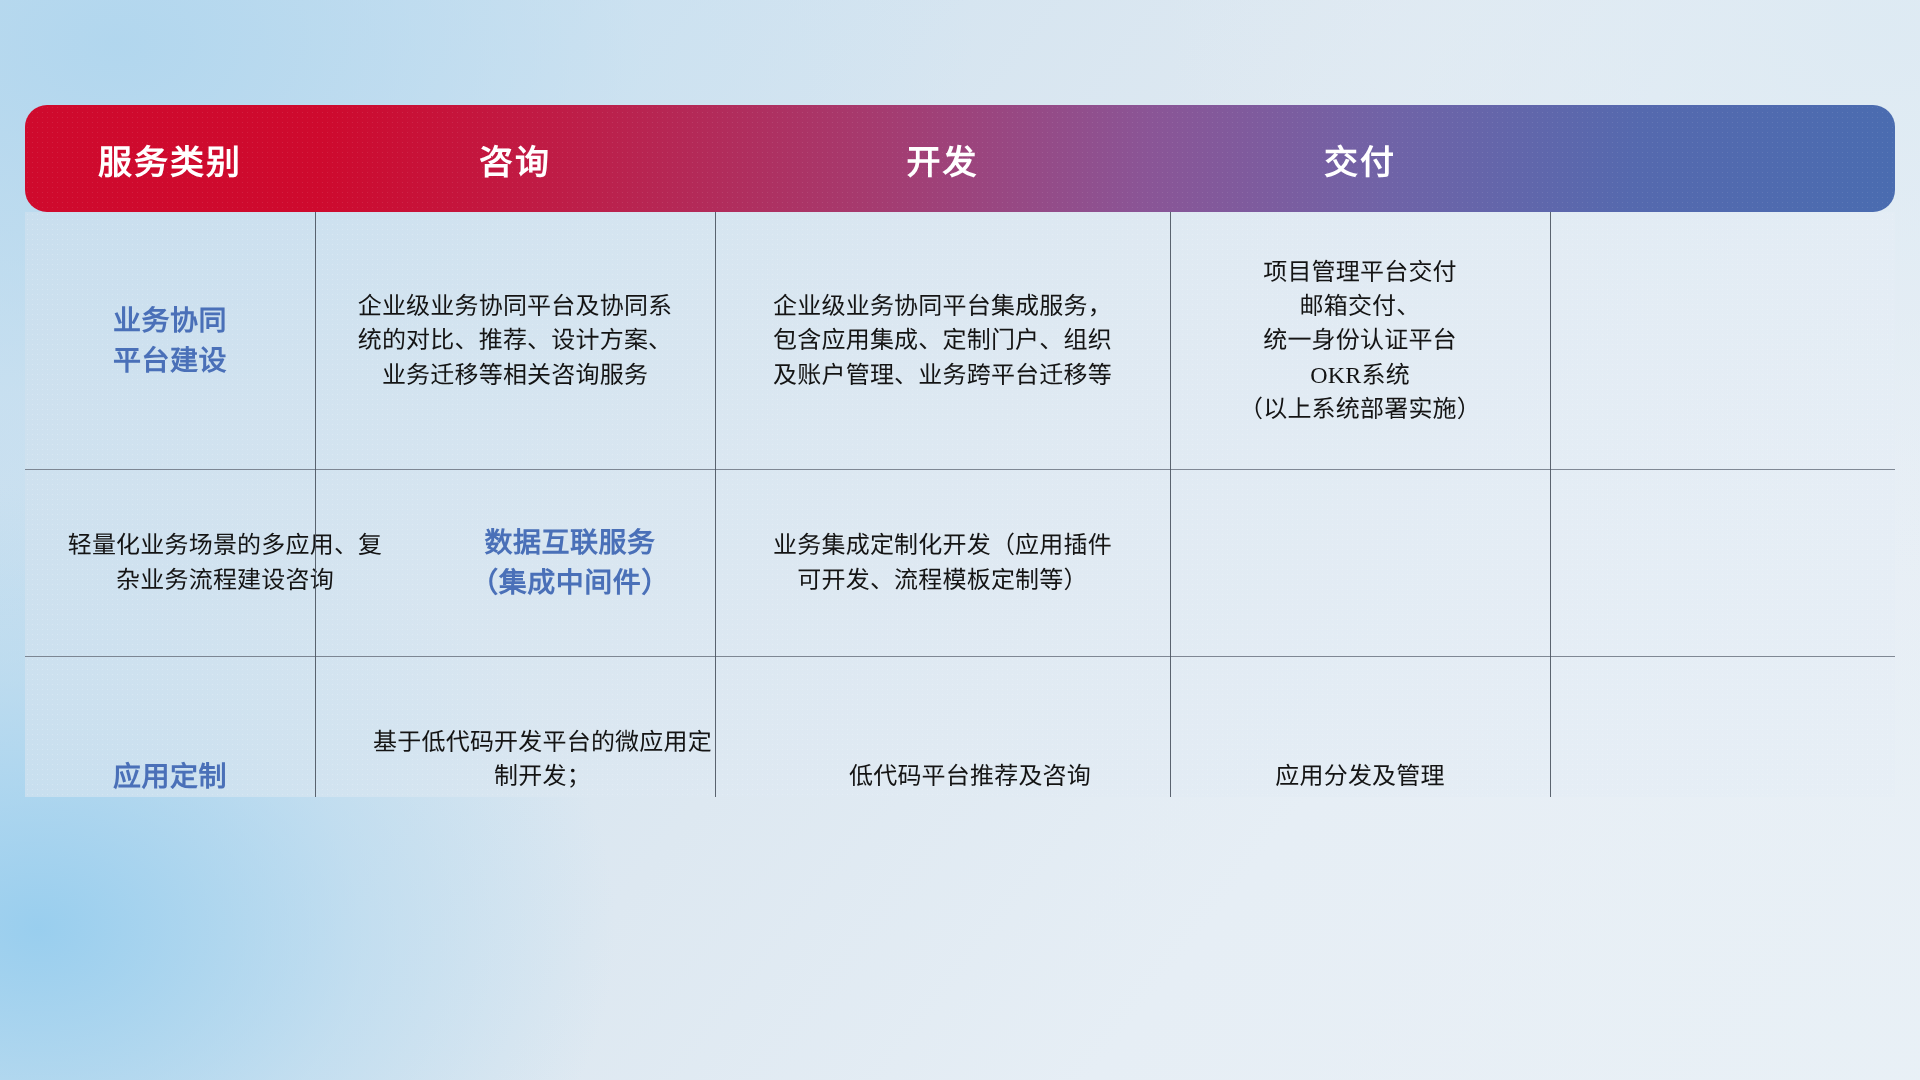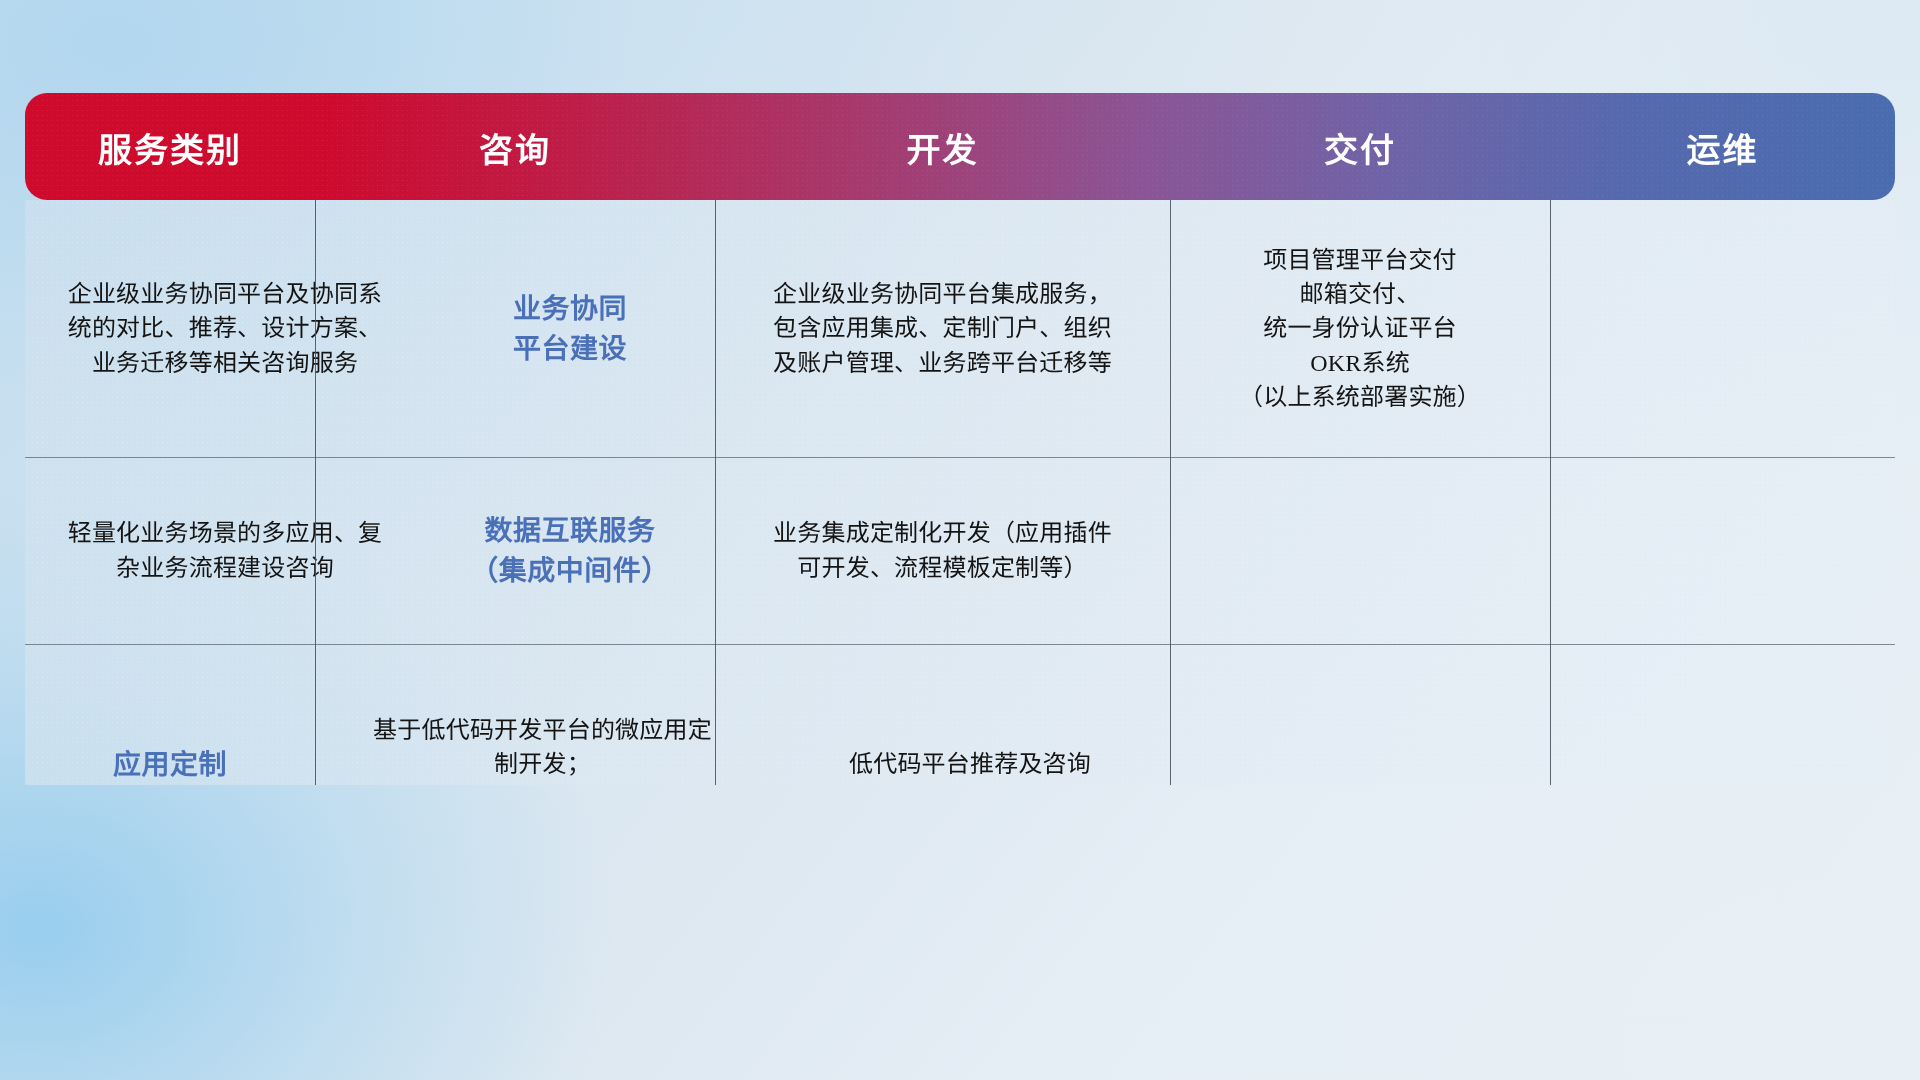--- a/index.html
+++ b/index.html
@@ -19,21 +19,21 @@
       radial-gradient(ellipse 900px 700px at 98% 2%, rgba(221,234,243,0.95) 0%, rgba(226,236,244,0.35) 55%, rgba(230,238,245,0) 80%),
       radial-gradient(ellipse 1000px 720px at 96% 96%, rgba(232,240,246,0.95) 0%, rgba(230,238,245,0.3) 55%, rgba(230,238,245,0) 80%),
       linear-gradient(128deg, #c3dcee 0%, #cfe2f0 22%, #dde8f1 48%, #e6eef5 70%, #eaf0f6 100%);
     position: relative;
   }
 
   
   .table-wrap {
     position: absolute;
     left: 25px;
-    top: 93px;
+    top: 105px;
     width: 1870px;
     height: 692px;
   }
 
   
   .thead {
     position: relative;
     height: 107px;
     border-radius: 22px;
     background: linear-gradient(95deg,
@@ -155,39 +155,38 @@
 </head>
 <body>
 
 <div class="table-wrap">
 
   <div class="thead">
     <div class="th c0">服务类别</div>
     <div class="th c1">咨询</div>
     <div class="th c2">开发</div>
     <div class="th c3">交付</div>
-    <div class="th c4">运维</div>
   </div>
 
   <div class="tbody">
 
     <div class="vline" style="left:290px;  top:0;   height:585px;"></div>
     <div class="vline" style="left:690px;  top:0;   height:585px;"></div>
     <div class="vline" style="left:1145px; top:0;   height:585px;"></div>
     <div class="vline" style="left:1525px; top:0;   height:585px;"></div>
 
     <div class="trow r1">
+      <div class="td c0">
+        <span class="cat-label">业务协同
+平台建设</span>
+      </div>
       <div class="td c1">
         <span class="cell-text">企业级业务协同平台及协同系
 统的对比、推荐、设计方案、
 业务迁移等相关咨询服务</span>
-      </div>
-      <div class="td c0">
-        <span class="cat-label">业务协同
-平台建设</span>
       </div>
       <div class="td c2">
         <span class="cell-text">企业级业务协同平台集成服务，
 包含应用集成、定制门户、组织
 及账户管理、业务跨平台迁移等</span>
       </div>
       <div class="td c3">
         <span class="cell-text">项目管理平台交付
 邮箱交付、
 统一身份认证平台
@@ -226,19 +225,22 @@
         <span class="cat-label">应用定制</span>
       </div>
       <div class="td c2">
         <span class="cell-text">基于低代码开发平台的微应用定
 制开发；
 基于通过语言的微应用定制开发</span>
       </div>
       <div class="td c1">
         <span class="cell-text">低代码平台推荐及咨询</span>
       </div>
+      <div class="td c3">
+        <span class="cell-text">应用分发及管理</span>
+      </div>
       <div class="td c4">
         <span class="cell-text"></span>
       </div>
     </div>
 
   </div>
 </div>
 
 </body></html>

